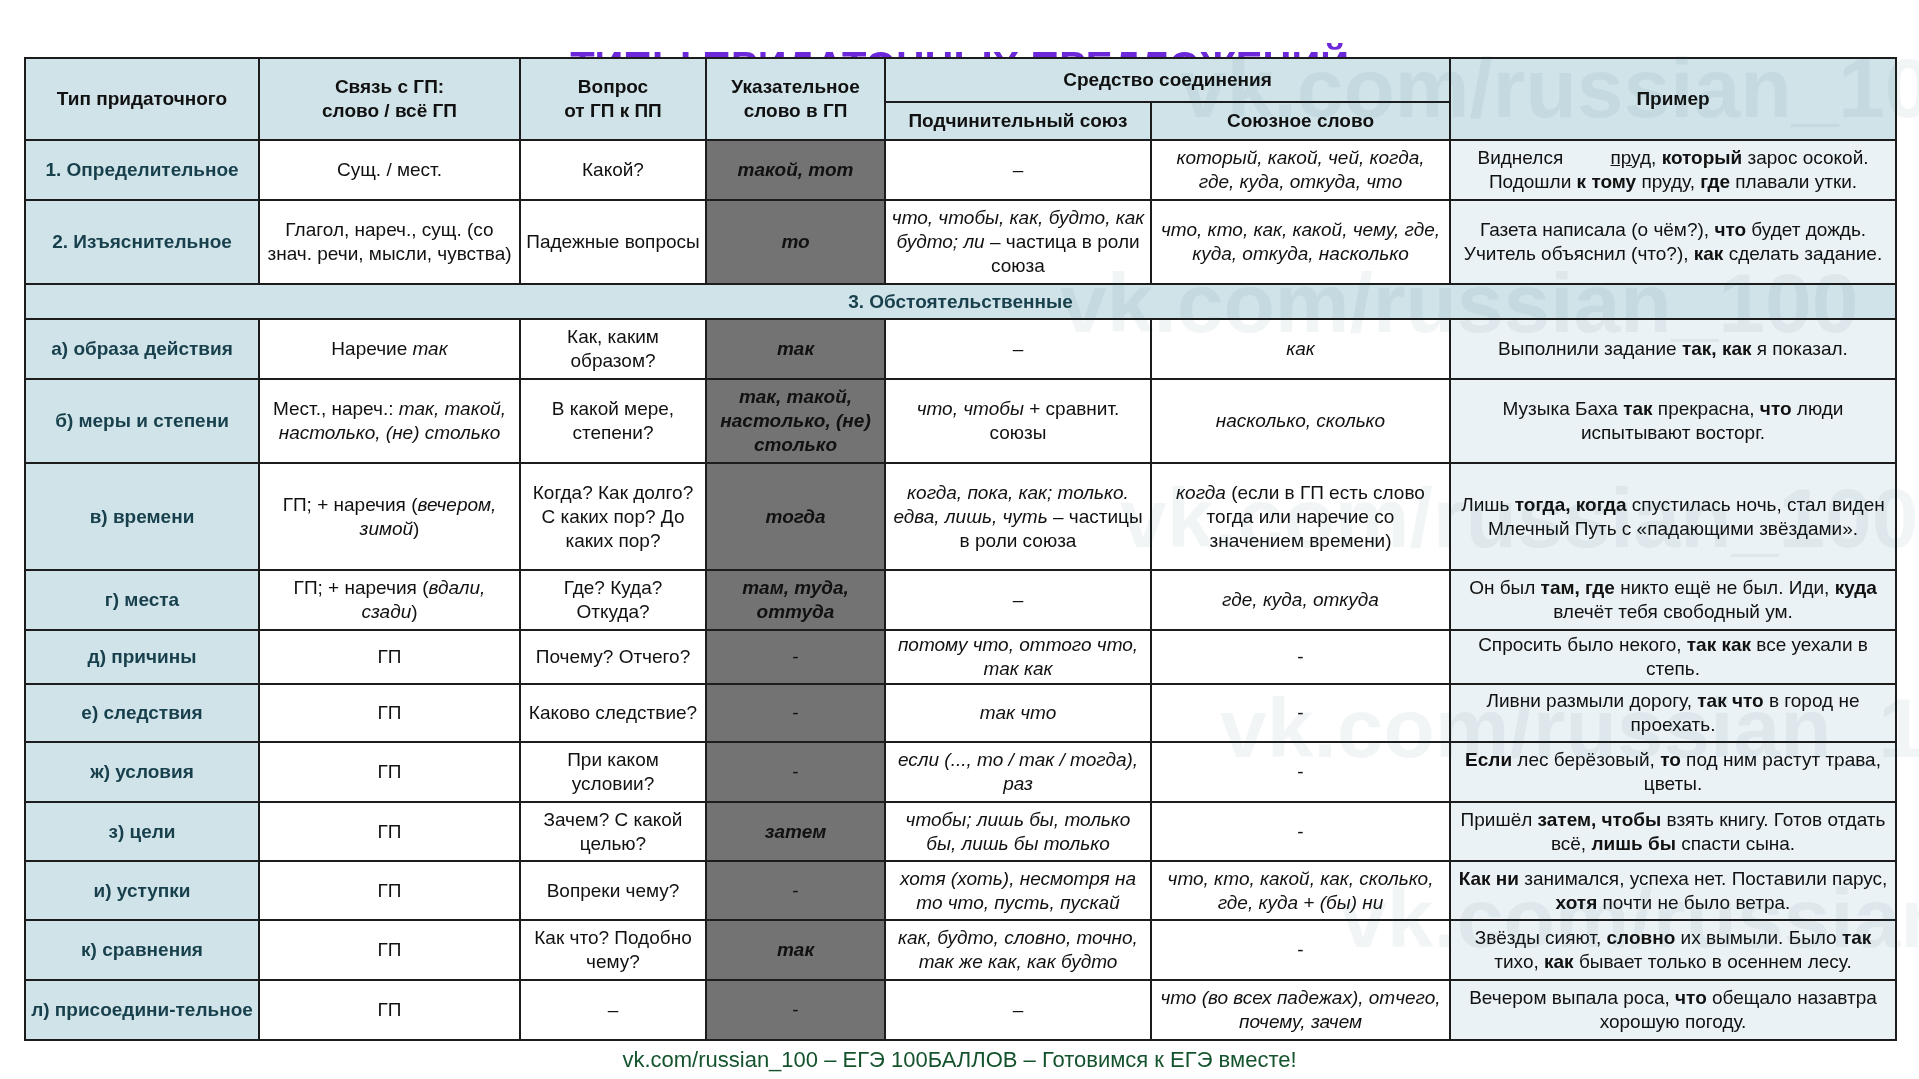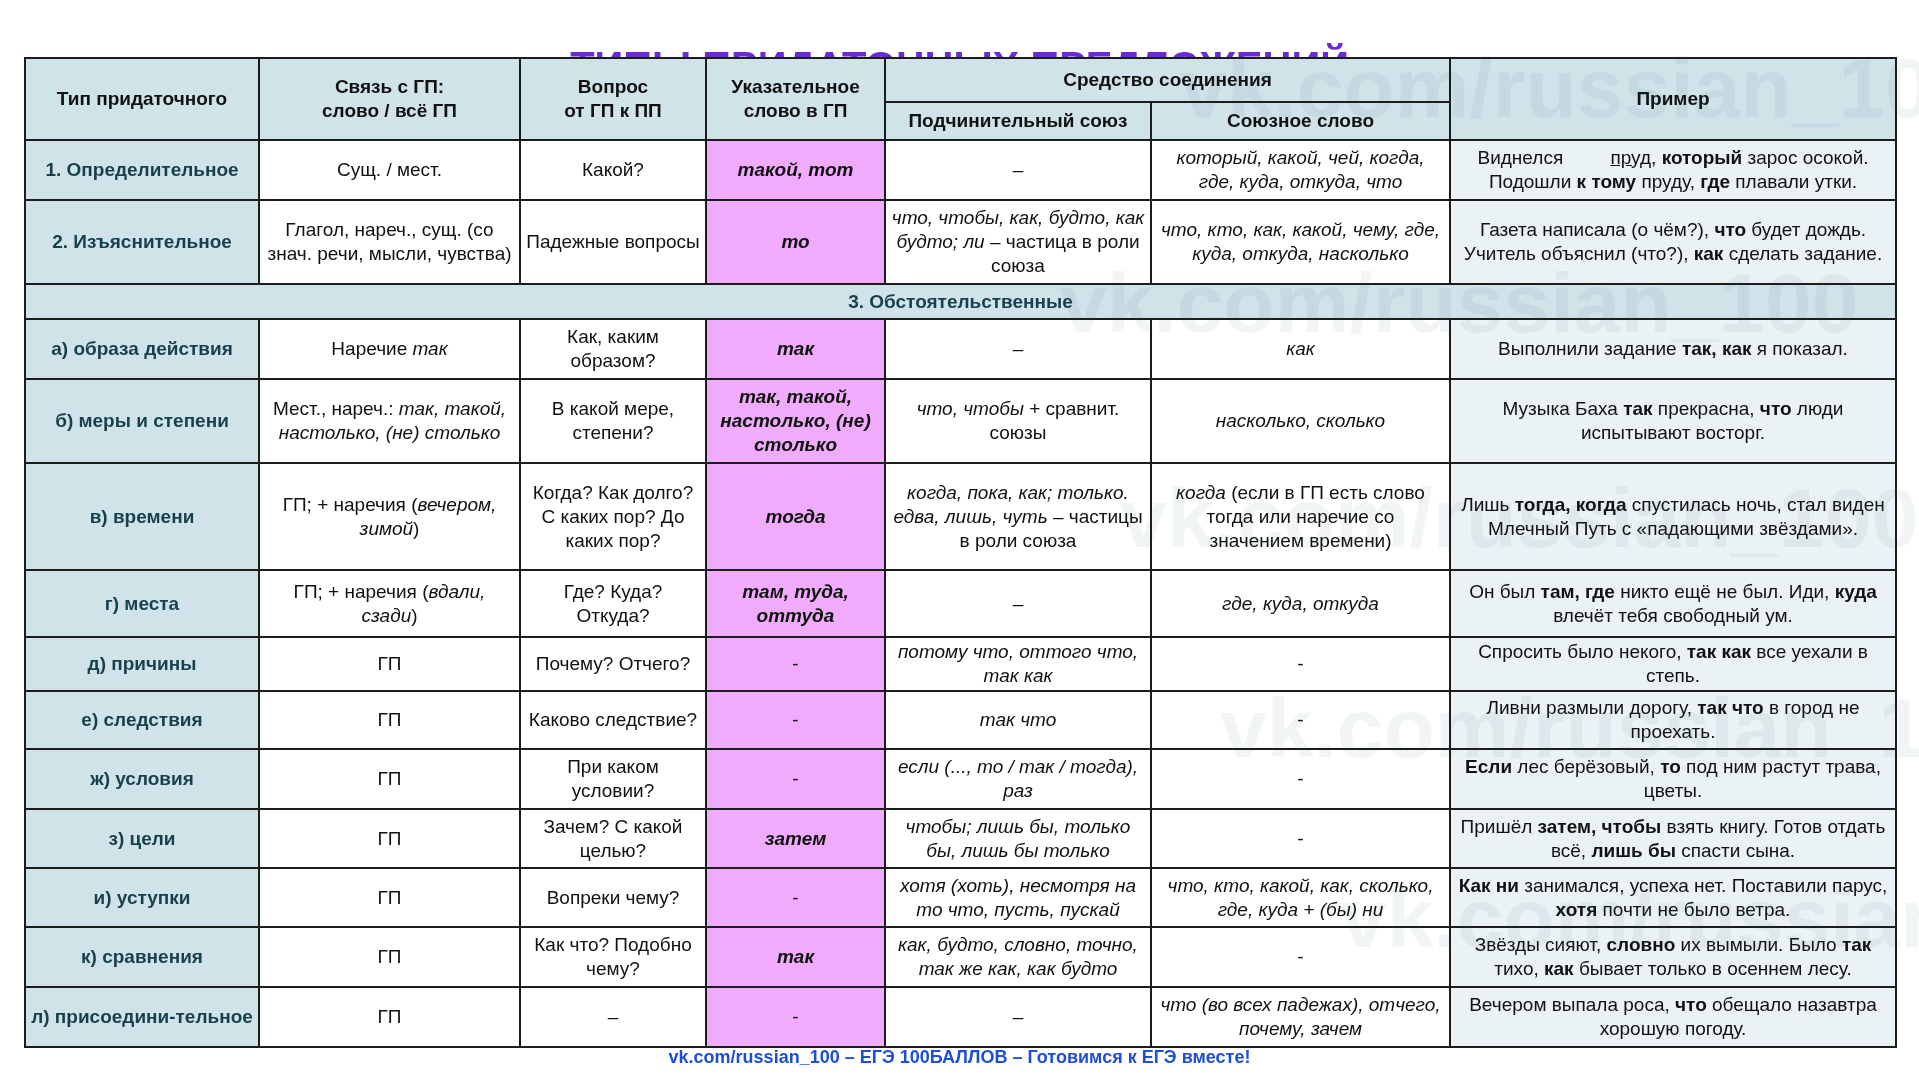--- a/index.html
+++ b/index.html
@@ -7,24 +7,24 @@
        font-family:"Liberation Sans","DejaVu Sans",sans-serif;color:#111;}
   .watermark{position:absolute;font-family:"Liberation Sans",sans-serif;font-weight:bold;
        color:rgba(26,90,110,0.06);font-size:84px;white-space:nowrap;pointer-events:none;z-index:2;}
   .title{position:absolute;left:0;right:0;top:4px;text-align:center;font-family:"Liberation Sans",sans-serif;
        font-weight:bold;font-size:40px;letter-spacing:0px;color:#1a5a6e;}
   table.grid{position:absolute;left:24px;top:57px;width:1871px;border-collapse:collapse;table-layout:fixed;z-index:1;}
   table.grid td, table.grid th{border:2px solid #1c1c1c;padding:2px 5px;font-size:19px;line-height:24px;vertical-align:middle;text-align:center;}
   th{background:#cfe3e8;font-weight:bold;font-size:19px;}
   td.type{background:#cfe3e8;font-weight:bold;text-align:left;vertical-align:top;color:#173f4c;padding-top:4px;}
   td.section{background:#cfe3e8;font-weight:bold;text-align:left;color:#173f4c;}
-  td.ind{background:#f0abfc;}
+  td.ind{background:#737373;}
   td.ex{background:#eaf2f5;text-align:left;}
   td.plain{background:#ffffff;}
-  .footer{position:absolute;left:0;right:0;top:1047px;text-align:center;color:#1d4ed8;font-size:18px;font-weight:bold;}
+  .footer{position:absolute;left:0;right:0;top:1047px;text-align:center;color:#14532d;font-size:22px;}
   i{font-style:italic;}
   b{font-weight:bold;}
   u{text-decoration:underline;margin-left:42px;}
 </style>
 </head>
 <body>
 
 <div class="watermark" style="left:1180px;top:40px;">vk.com/russian_100</div>
 <div class="watermark" style="left:1060px;top:255px;">vk.com/russian_100</div>
 <div class="watermark" style="left:1120px;top:470px;">vk.com/russian_100</div>
@@ -108,21 +108,21 @@
       </tr>
       <tr style="height: 107px;">
         <td class="type">в) времени</td>
         <td class="plain"><span>ГП; + наречия (</span><i><span>вечером, зимой</span></i><span>)</span></td>
         <td class="plain"><span>Когда? Как долго? С каких пор? До каких пор?</span></td>
         <td class="ind"><b><i><span>тогда</span></i></b></td>
         <td class="plain"><i><span>когда, пока, как; только. едва, лишь, чуть</span></i><span> – частицы в роли союза</span></td>
         <td class="plain"><i><span>когда</span></i><span> (если в ГП есть слово тогда или наречие со значением времени)</span></td>
         <td class="ex"><span>Лишь </span><b><span>тогда, когда</span></b><span> спустилась ночь, стал виден Млечный Путь с «падающими звёздами».</span></td>
       </tr>
-      <tr style="height: 67px;">
+      <tr style="height: 60px;">
         <td class="type">г) места</td>
         <td class="plain"><span>ГП; + наречия (</span><i><span>вдали, сзади</span></i><span>)</span></td>
         <td class="plain"><span>Где? Куда? Откуда?</span></td>
         <td class="ind"><b><i><span>там, туда, оттуда</span></i></b></td>
         <td class="plain"><span>–</span></td>
         <td class="plain"><i><span>где, куда, откуда</span></i></td>
         <td class="ex"><span>Он был </span><b><span>там, где</span></b><span> никто ещё не был. Иди, </span><b><span>куда</span></b><span> влечёт тебя свободный ум.</span></td>
       </tr>
       <tr style="height: 51px;">
         <td class="type">д) причины</td>

